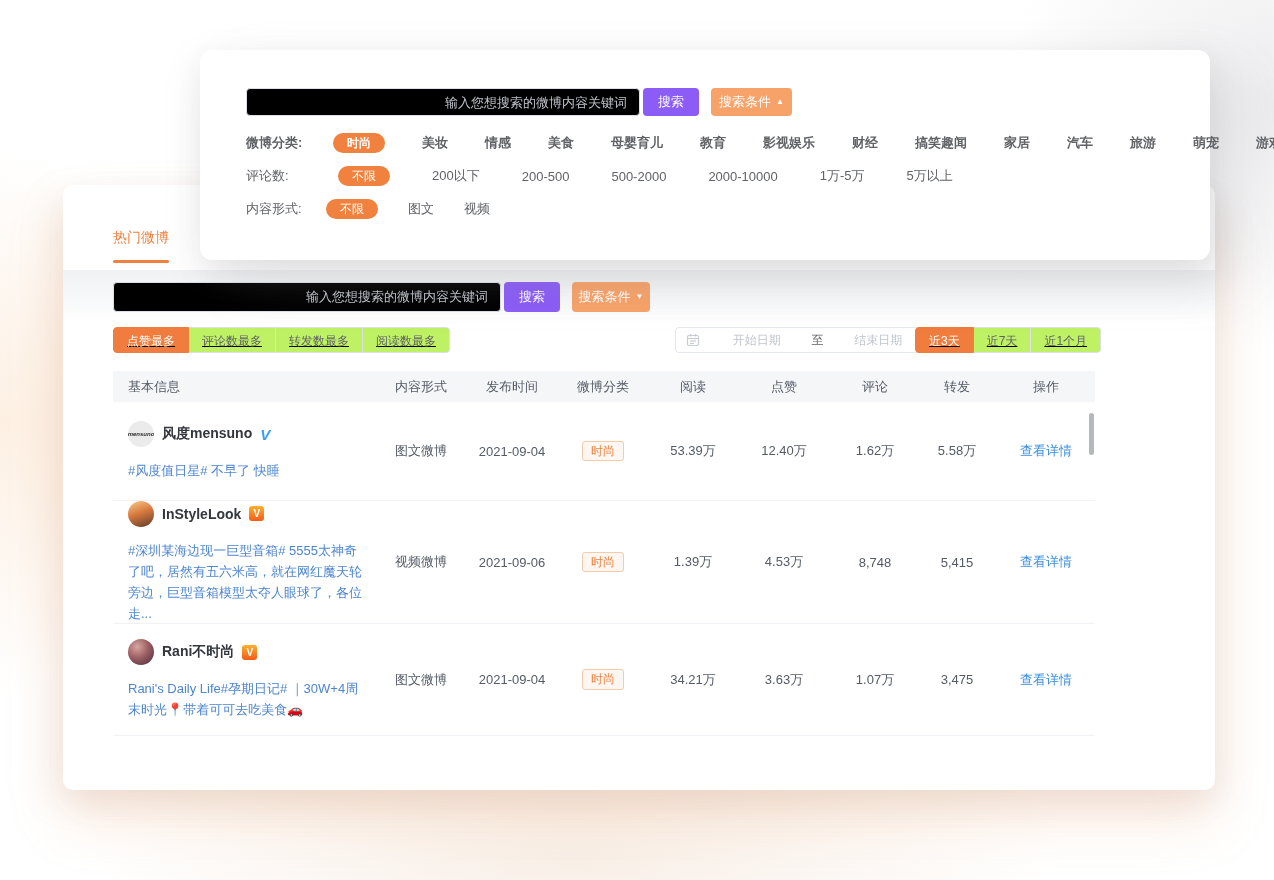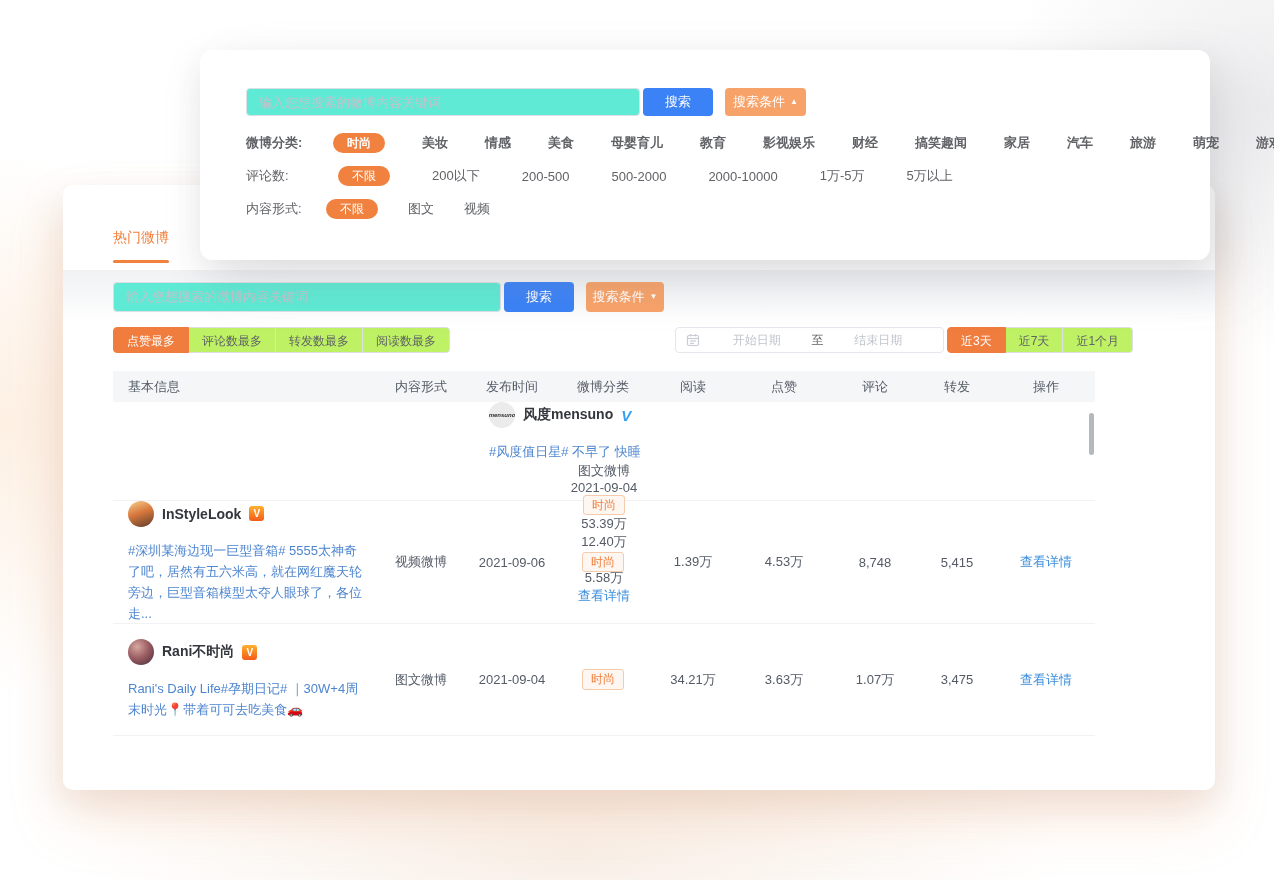--- a/index.html
+++ b/index.html
@@ -22,56 +22,57 @@
   }
   .tab{position:absolute;left:50px;top:44px;}
   .tab-label{font-size:14px;color:#f0813e;}
   .tab-underline{width:56px;height:3px;background:#f0813e;border-radius:2px;margin-top:13px;}
   .search-band{
     position:absolute;left:0;top:85px;width:100%;height:53px;box-sizing:border-box;
     background:linear-gradient(180deg,#f1f2f4 0%,#f7f8f9 55%,#ffffff 100%);
     display:flex;align-items:center;padding-left:50px;
   }
   .text-input{
-    border:1px solid #dcdfe6;border-radius:4px;background:#5eead4;color:#606266;
+    border:1px solid #dcdfe6;border-radius:4px;background:#000000;color:#606266;
     font-size:13px;padding:0 12px;height:30px;box-sizing:border-box;outline:none;
     font-family:inherit;
+    text-align:right;
   }
   .text-input::placeholder{color:#c0c4cc;}
   .band-input{width:388px;}
   .btn{border:none;border-radius:4px;color:#fff;font-size:13px;height:30px;cursor:pointer;font-family:inherit;}
-  .btn-solid{background:#3b82f6;width:70px;margin-left:3px;}
+  .btn-solid{background:#8b5cf6;width:56px;margin-left:3px;}
   .btn-light{background:#f7a269;width:78px;margin-left:12px;display:inline-flex;align-items:center;justify-content:center;gap:5px;}
   .caret{font-size:8px;line-height:1;}
 
-  .seg-group{position:absolute;display:flex;}
+  .seg-group{position:absolute;display:flex;text-decoration:underline;}
   .seg{
     border:1px solid #dcdfe6;background:#bef264;color:#606266;font-size:12px;
     height:26px;line-height:26px;padding:0 13px;margin-left:-1px;box-sizing:border-box;cursor:pointer;
   }
   .seg:first-child{border-radius:4px 0 0 4px;margin-left:0;}
   .seg:last-child{border-radius:0 4px 4px 0;}
   .seg.active{background:#f07c3d;border-color:#f07c3d;color:#fff;position:relative;z-index:1;}
   .sort-group{left:50px;top:142px;}
-  .quick-group{left:884px;top:142px;}
+  .quick-group{left:852px;top:142px;}
 
   .date-box{
     position:absolute;left:612px;top:142px;width:269px;height:26px;box-sizing:border-box;
     border:1px solid #e4e7ed;border-radius:4px;display:flex;align-items:center;
     padding:0 10px;background:#fff;
   }
   .date-ph{flex:1;text-align:center;font-size:12px;color:#c0c4cc;}
   .date-sep{font-size:12px;color:#606266;}
   .cal-icon{display:inline-flex;margin-right:2px;}
 
   
   .table{position:absolute;left:50px;top:186px;width:982px;}
   .thead{display:flex;align-items:center;height:31px;background:#f5f6f8;color:#8f949e;font-size:13px;}
   .trow{display:flex;align-items:center;border-bottom:1px solid #f1f1f6;}
-  .r1{height:98px;flex-direction:column;}.r2{height:122px;}.r3{height:111px;}
+  .r1{height:98px;}.r2{height:122px;}.r3{height:111px;}
   .c{box-sizing:border-box;text-align:center;font-size:13px;color:#545b66;}
   .c-info{width:260px;text-align:left;padding-left:15px;padding-right:10px;}
   .c-format{width:96px;}
   .c-date{width:86px;}
   .c-cat{width:96px;}
   .c-reads{width:84px;}
   .c-likes{width:98px;}
   .c-comments{width:84px;}
   .c-reposts{width:80px;}
   .c-action{width:98px;}

